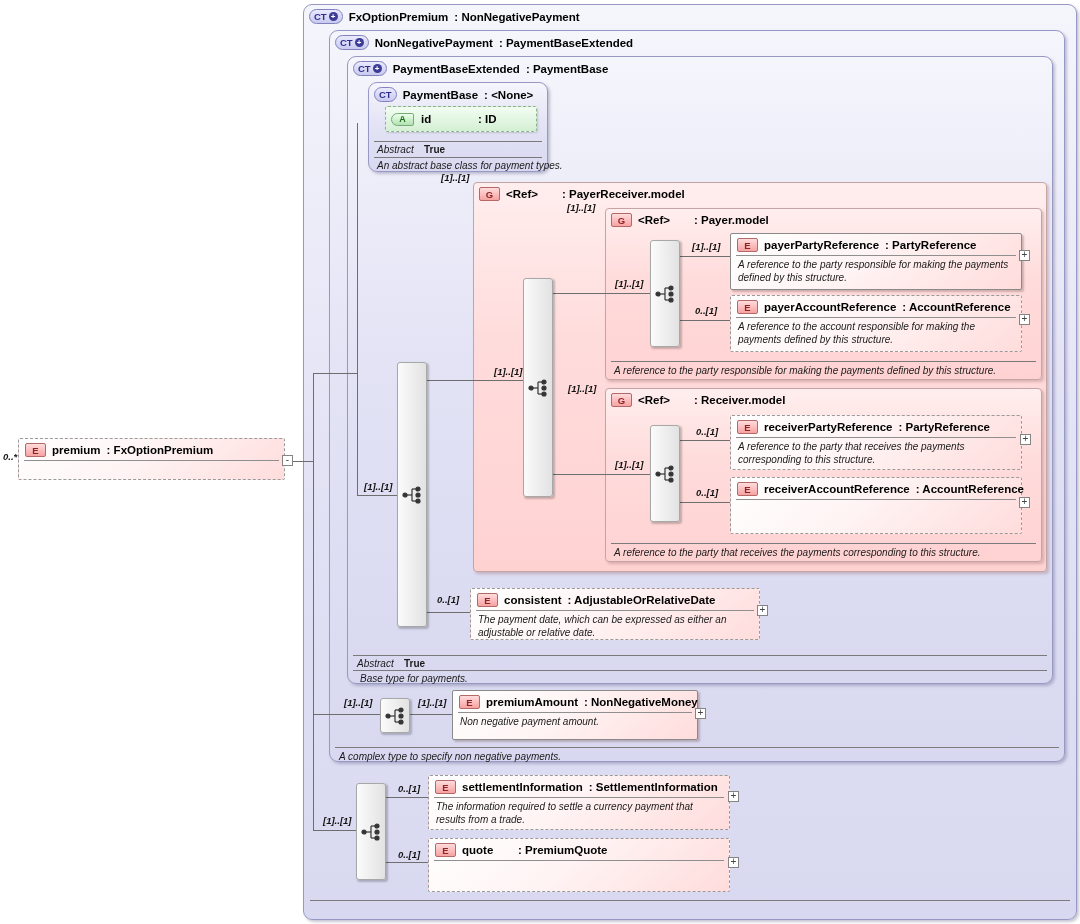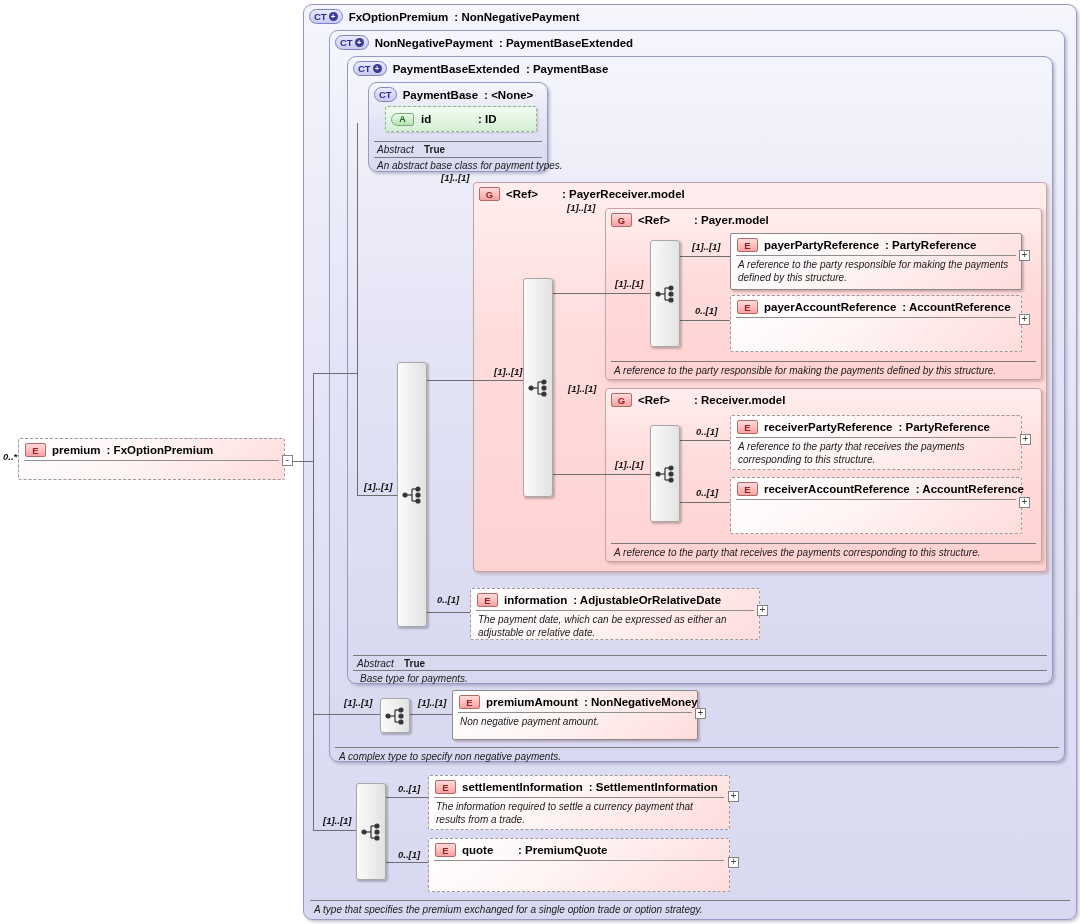--- a/index.html
+++ b/index.html
@@ -68,21 +68,20 @@
   <div class="ctbox" style="left:303px;top:4px;width:772px;height:914px">
     <div class="hdr">
       <span class="bdg ct">
           <span>CT</span>
           <span class="pluscircle">+</span>
         </span>
       <span>FxOptionPremium</span>
       <span>: NonNegativePayment</span>
     </div>
     <div class="frule" style="left:6px;right:6px;top:895px"></div>
-    <div class="ftext" style="left:10px;top:899px">A type that specifies the premium exchanged for a single option trade or option strategy.</div>
   </div>
 
   <div class="ctbox" style="left:329px;top:30px;width:734px;height:730px">
     <div class="hdr">
       <span class="bdg ct">
           <span>CT</span>
           <span class="pluscircle">+</span>
         </span>
       <span>NonNegativePayment</span>
       <span>: PaymentBaseExtended</span>
@@ -278,20 +277,21 @@
     <div class="edesc">A reference to the party responsible for making the payments defined by this structure.</div>
   </div>
 
   <div class="ebox dashed" style="left:730px;top:295px;width:290px;height:55px">
     <div class="ehdr">
       <span class="bdg e">E</span>
       <span>payerAccountReference</span>
       <span>: AccountReference</span>
     </div>
     <div class="erule"></div>
+    <div class="edesc">A reference to the account responsible for making the payments defined by this structure.</div>
   </div>
 
   <div class="ebox dashed" style="left:730px;top:415px;width:290px;height:53px">
     <div class="ehdr">
       <span class="bdg e">E</span>
       <span>receiverPartyReference</span>
       <span>: PartyReference</span>
     </div>
     <div class="erule"></div>
     <div class="edesc">A reference to the party that receives the payments corresponding to this structure.</div>
@@ -302,21 +302,21 @@
       <span class="bdg e">E</span>
       <span>receiverAccountReference</span>
       <span>: AccountReference</span>
     </div>
     <div class="erule"></div>
   </div>
 
   <div class="ebox dashed" style="left:470px;top:588px;width:288px;height:50px">
     <div class="ehdr">
       <span class="bdg e">E</span>
-      <span>information</span>
+      <span>consistent</span>
       <span>: AdjustableOrRelativeDate</span>
     </div>
     <div class="erule"></div>
     <div class="edesc">The payment date, which can be expressed as either an adjustable or relative date.</div>
   </div>
 
   <div class="ebox" style="left:452px;top:690px;width:244px;height:48px">
     <div class="ehdr">
       <span class="bdg e">E</span>
       <span>premiumAmount</span>

